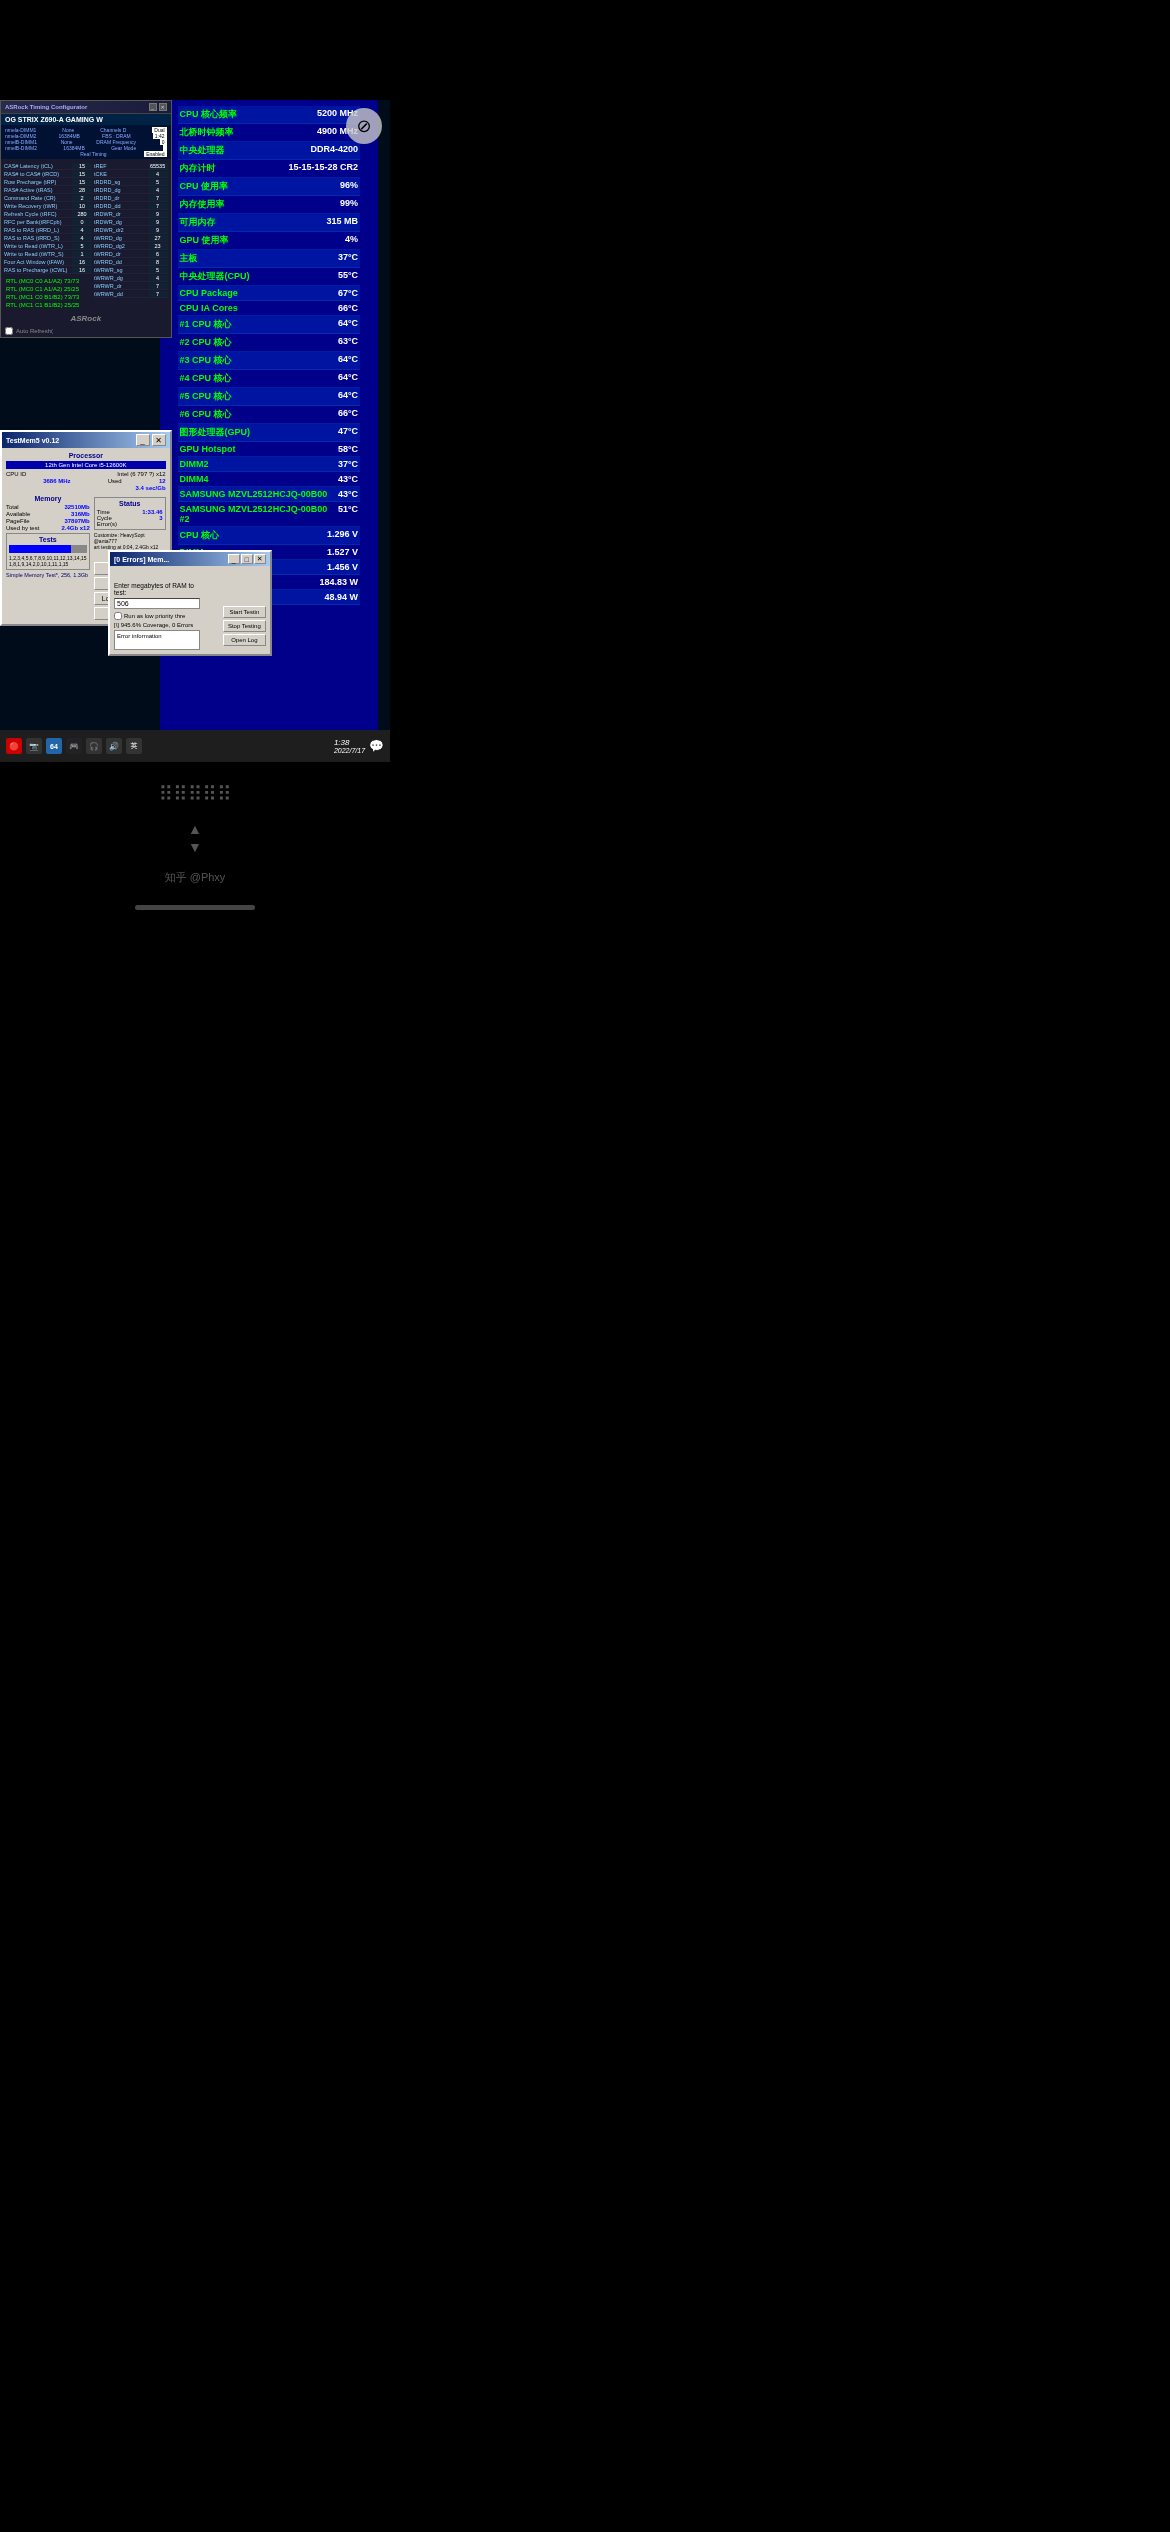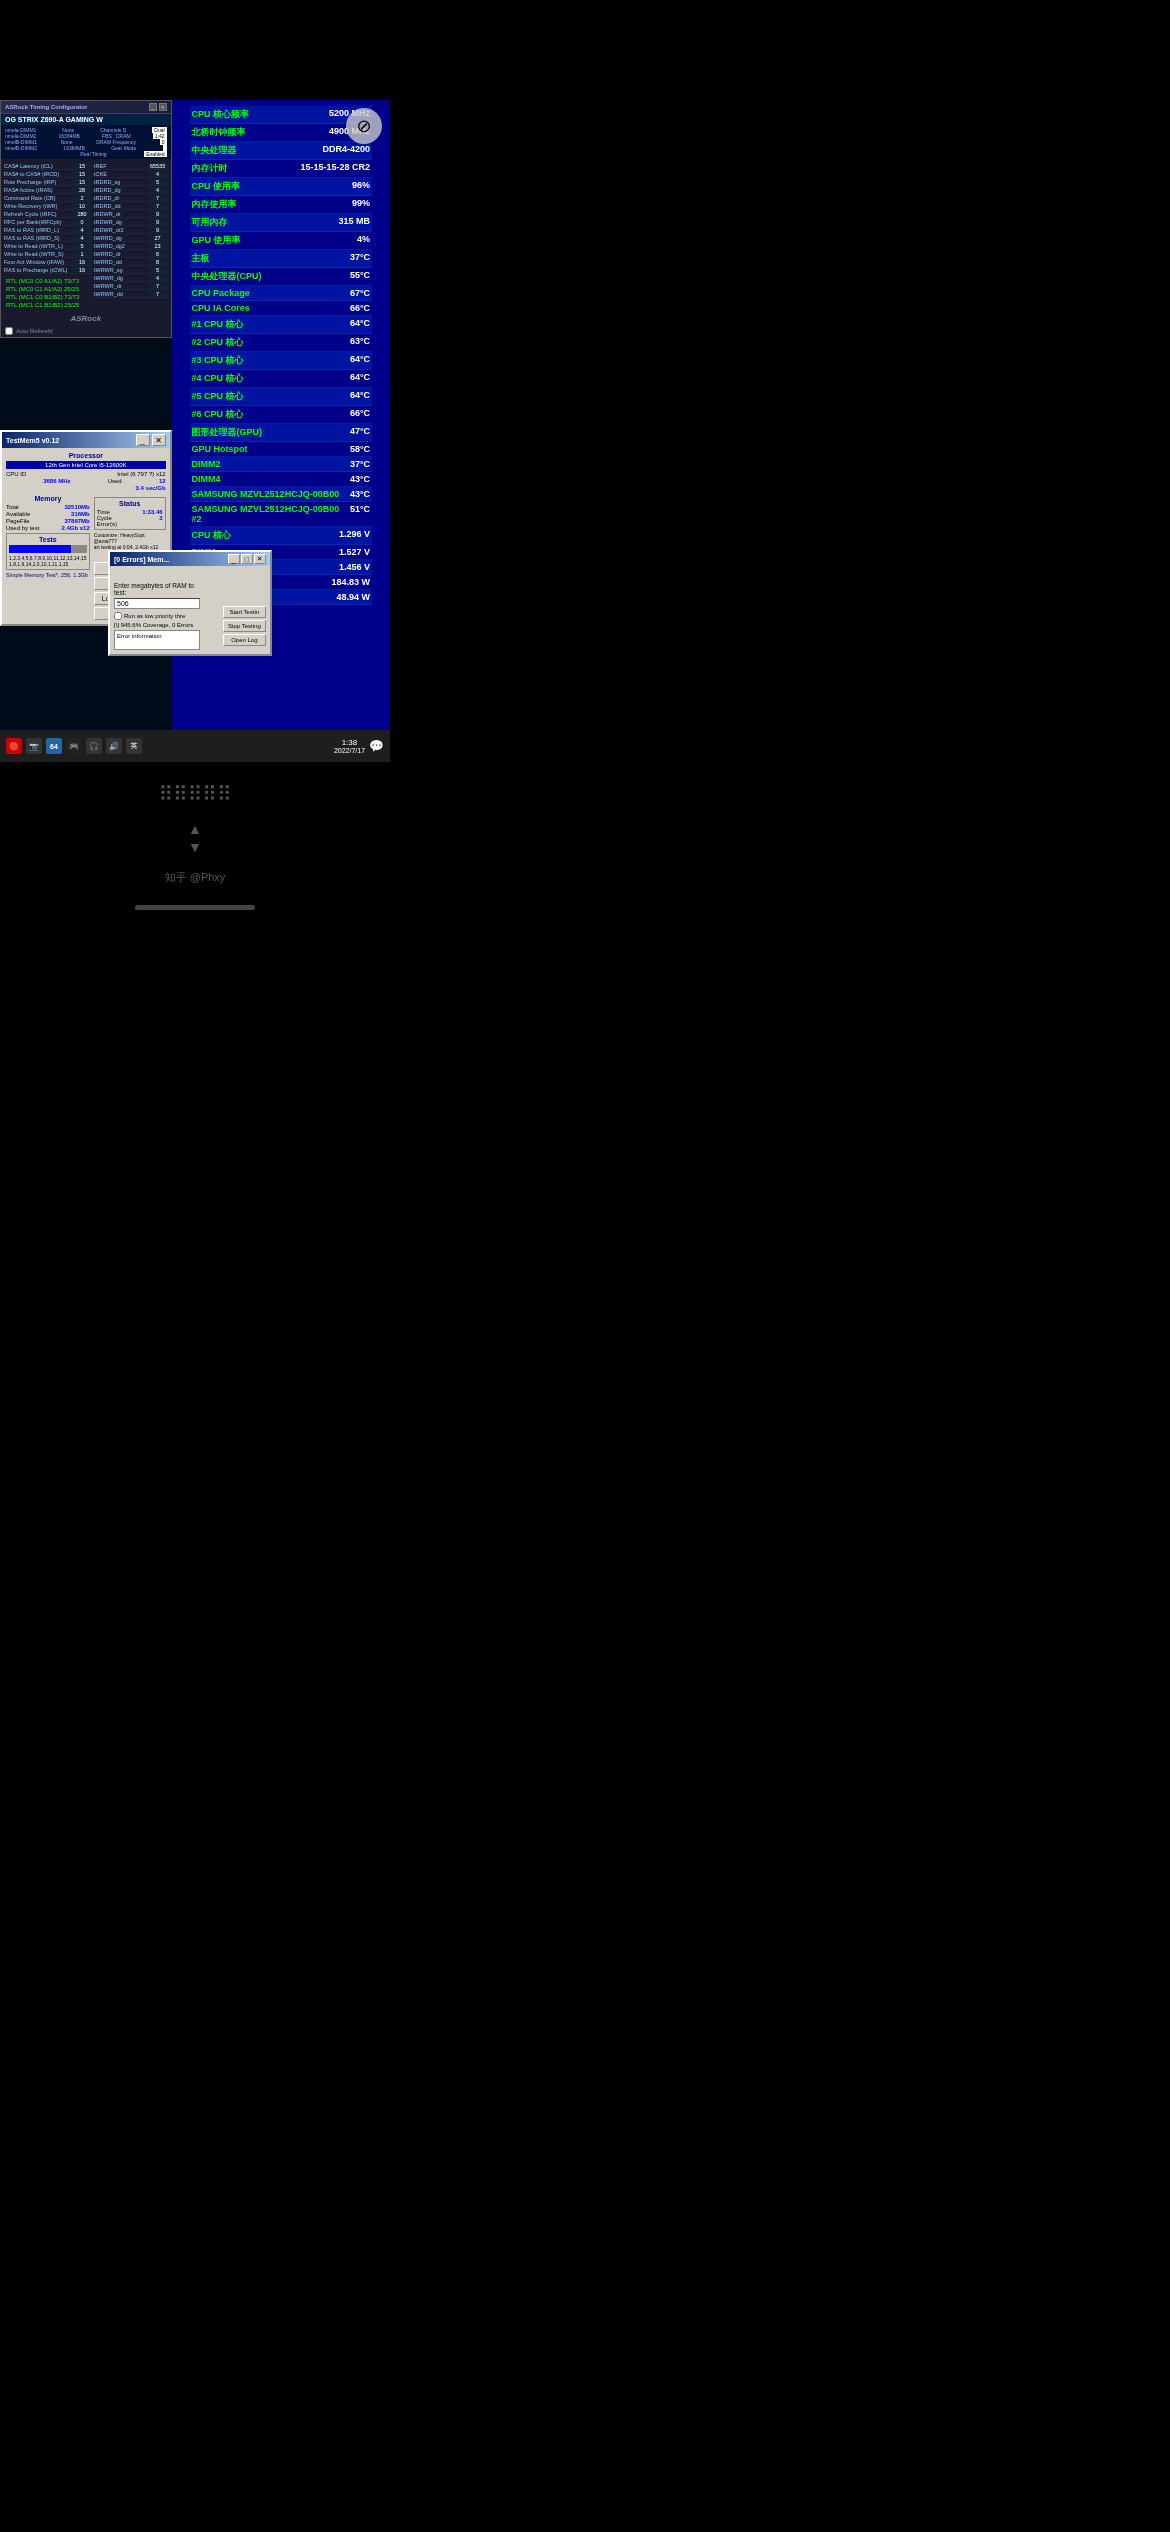--- a/index.html
+++ b/index.html
@@ -21,21 +21,21 @@
     
     .screenshot-container {
       width: 100%;
       position: relative;
       background: #000c1a;
     }
 
     
     .hwinfo-panel {
       position: absolute;
-      right: 0;
+      right: 12px;
       top: 0;
       width: 56%;
       height: 100%;
       background: #00008b;
       padding: 6px 18px;
     }
 
     .hwinfo-row {
       display: flex;
       justify-content: space-between;
@@ -470,21 +470,22 @@
 
     .taskbar-right {
       display: flex;
       align-items: center;
       gap: 4px;
       font-size: 8px;
       color: #fff;
     }
 
     .taskbar-time {
-      text-align: center;
+      text-align: left;
+      font-style: italic;
     }
 
     
     .bottom-black {
       width: 100%;
       background: #000;
       padding: 20px 0 10px 0;
       display: flex;
       flex-direction: column;
       align-items: center;

